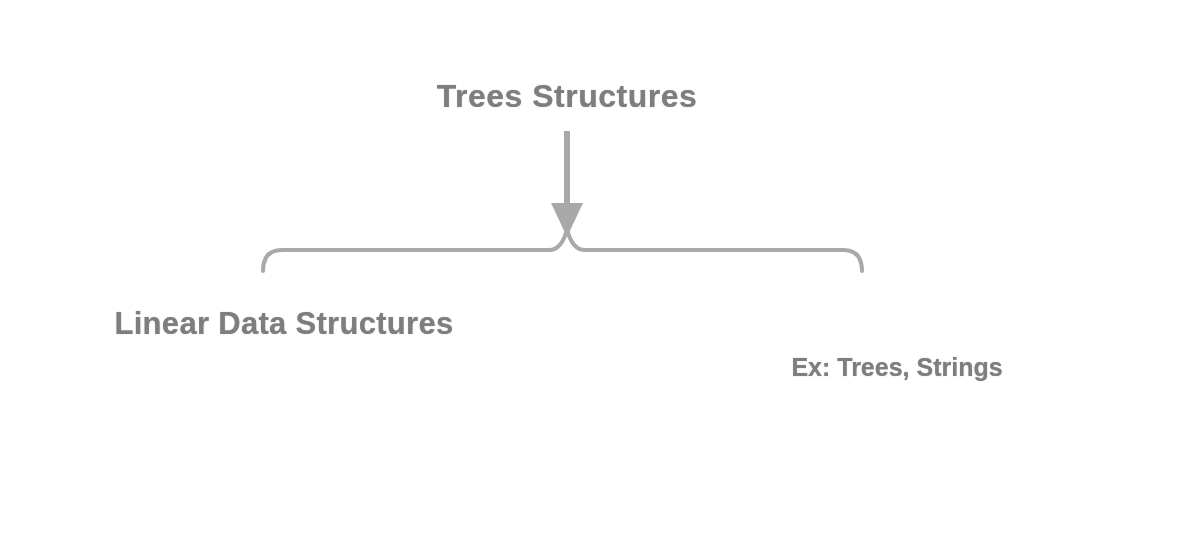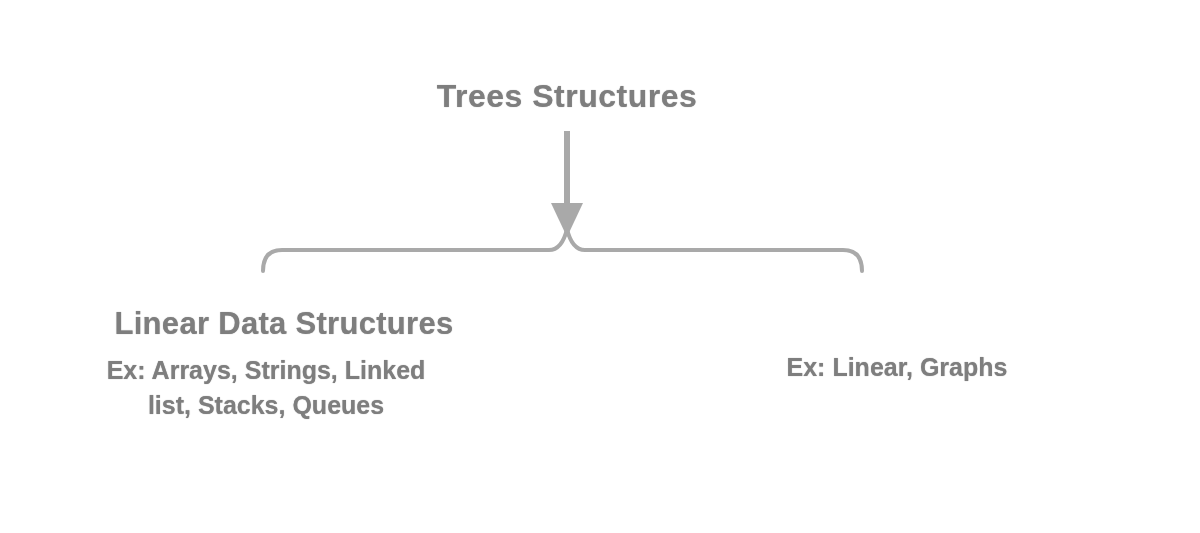--- a/index.html
+++ b/index.html
@@ -69,23 +69,19 @@
              Q 263 250 282 250
              L 549 250
              Q 562 250 567 229
              Q 572 250 585 250
              L 843 250
              Q 862 250 862 271" fill="none" stroke="#a9a9a9" stroke-width="4" stroke-linecap="round"></path>
   </svg>
 
   <div class="gray-text branch-heading left">Linear Data Structures</div>
 
-  <div class="gray-text branch-examples left">
-    <div>Ex: Arrays, Strings, Linked</div>
-    <div>list, Stacks, Queues</div>
-  </div>
 
 
   <div class="gray-text branch-examples right">
-    <div>Ex: Linear, Graphs</div>
+    <div>Ex: Trees, Strings</div>
   </div>
 
 </div>
 
 </body></html>

